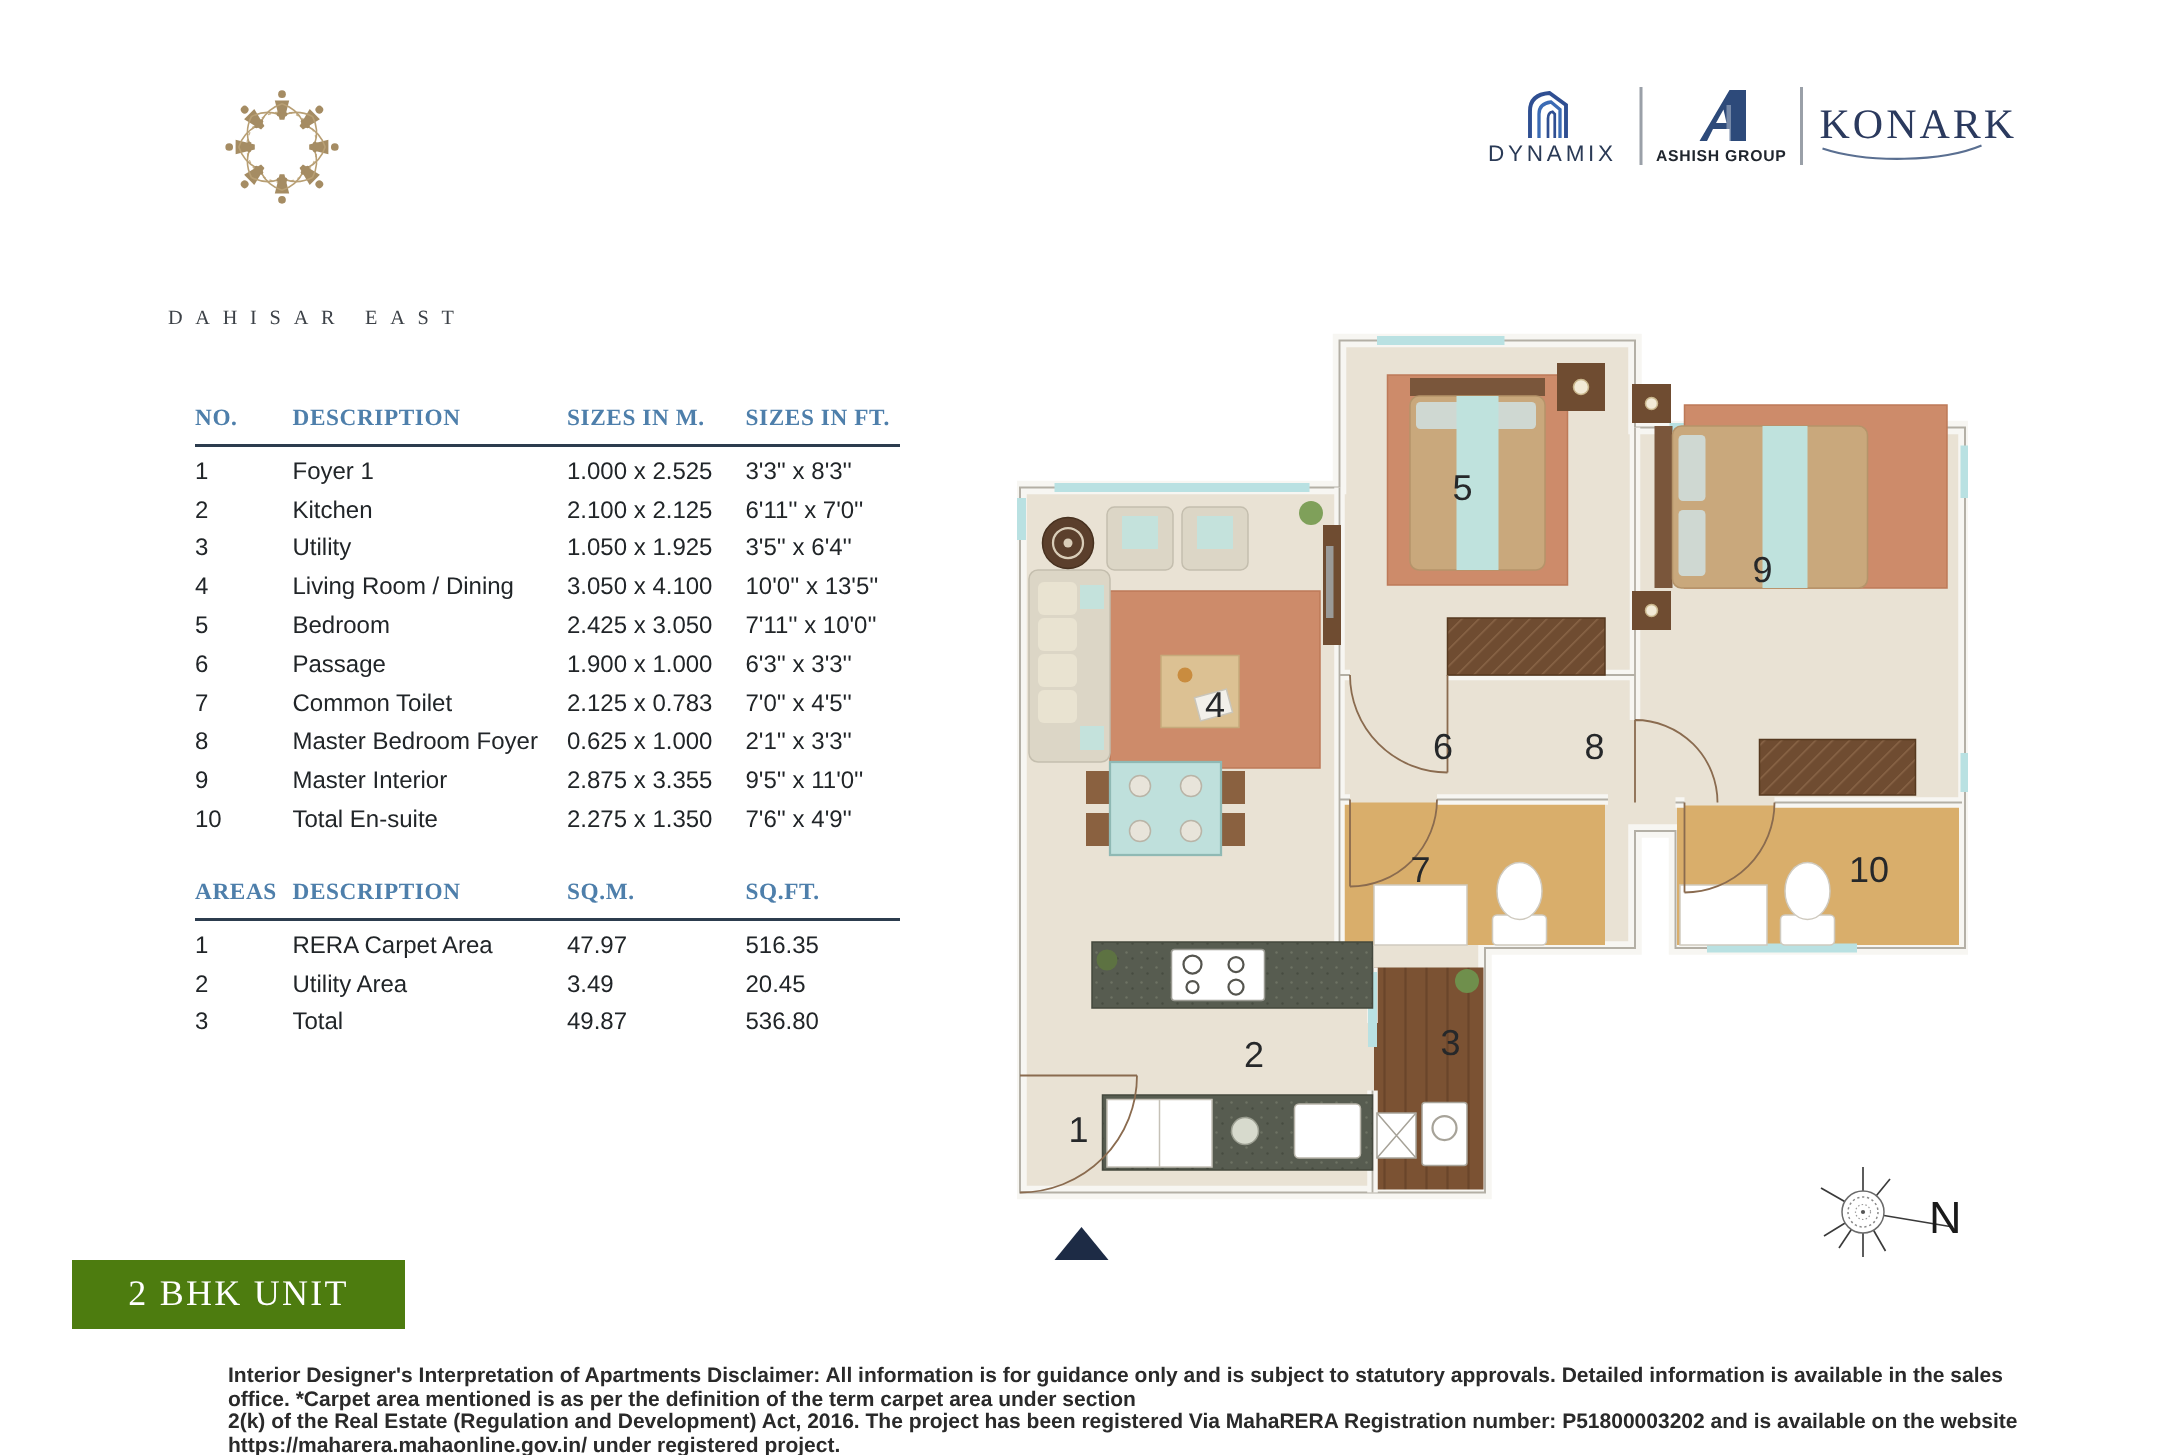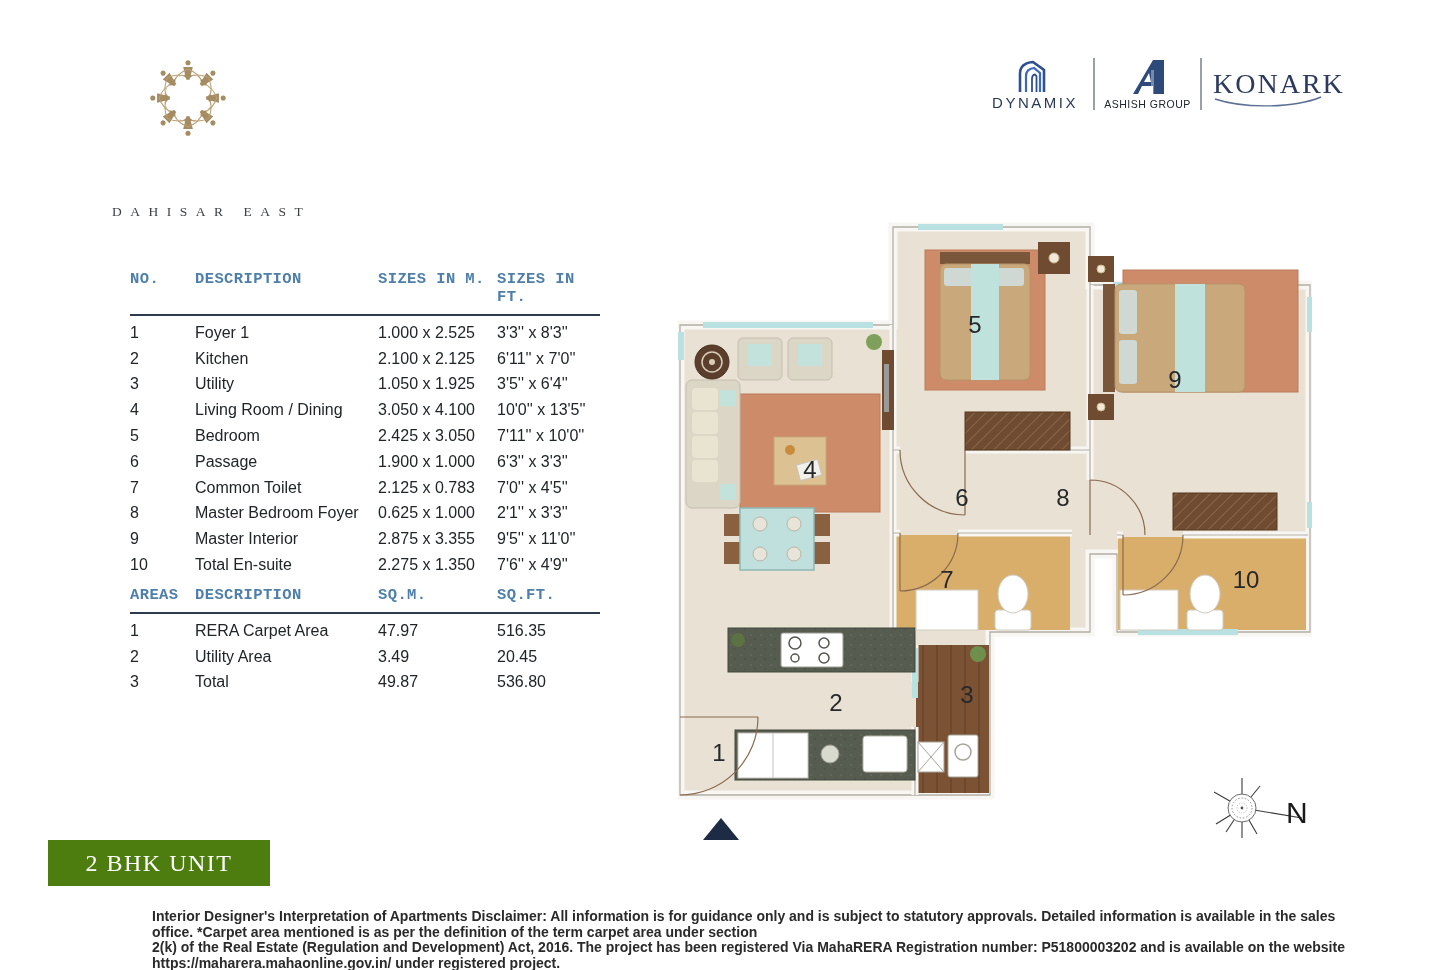--- a/index.html
+++ b/index.html
@@ -17,30 +17,30 @@
 
   
   .partners{position:absolute;left:985px;top:52px;width:340px;height:70px;}
   .dynamix-icon{position:absolute;left:29px;top:6px;}
   .dynamix-label{position:absolute;left:0px;top:42px;width:100px;text-align:center;
     font-size:15px;color:#2a3a56;letter-spacing:2.5px;font-weight:500;}
   .p-divider{position:absolute;top:6px;width:1.5px;height:52px;background:#9aa0a8;}
   .d1{left:108px;} .d2{left:215px;}
   .ashish-icon{position:absolute;left:142px;top:6px;}
   .ashish-label{position:absolute;left:115px;top:46px;width:95px;text-align:center;
-    font-size:10.5px;font-weight:normal;color:#20262e;letter-spacing:0.5px;}
+    font-size:10.5px;font-weight:bold;color:#20262e;letter-spacing:0.5px;}
   .konark-label{position:absolute;left:228px;top:16px;
     font-family:"Liberation Serif",serif;font-size:28px;color:#2b3a5e;letter-spacing:2px;}
   .konark-swoosh{position:absolute;left:228px;top:44px;}
 
   
   .tbl{position:absolute;left:130px;width:470px;}
   .tbl-dims{top:270px;} .tbl-areas{top:586px;}
   .t-head{display:grid;grid-template-columns:65px 183px 119px 103px;
-    font-family:Liberation Mono, monospace;font-size:15.5px;font-weight:600;
+    font-family:Liberation Serif, serif;font-size:15.5px;font-weight:600;
     color:#4e7fab;letter-spacing:0.4px;padding-bottom:8px;border-bottom:2px solid #2c3c4e;}
   .t-body{padding-top:4px;}
   .t-row{display:grid;grid-template-columns:65px 183px 119px 103px;height:25.8px;
     align-items:center;font-size:16px;color:#212528;}
   .t-row span{white-space:nowrap;}
 
   
   .floorplan{position:absolute;left:678px;top:222px;}
 
   

